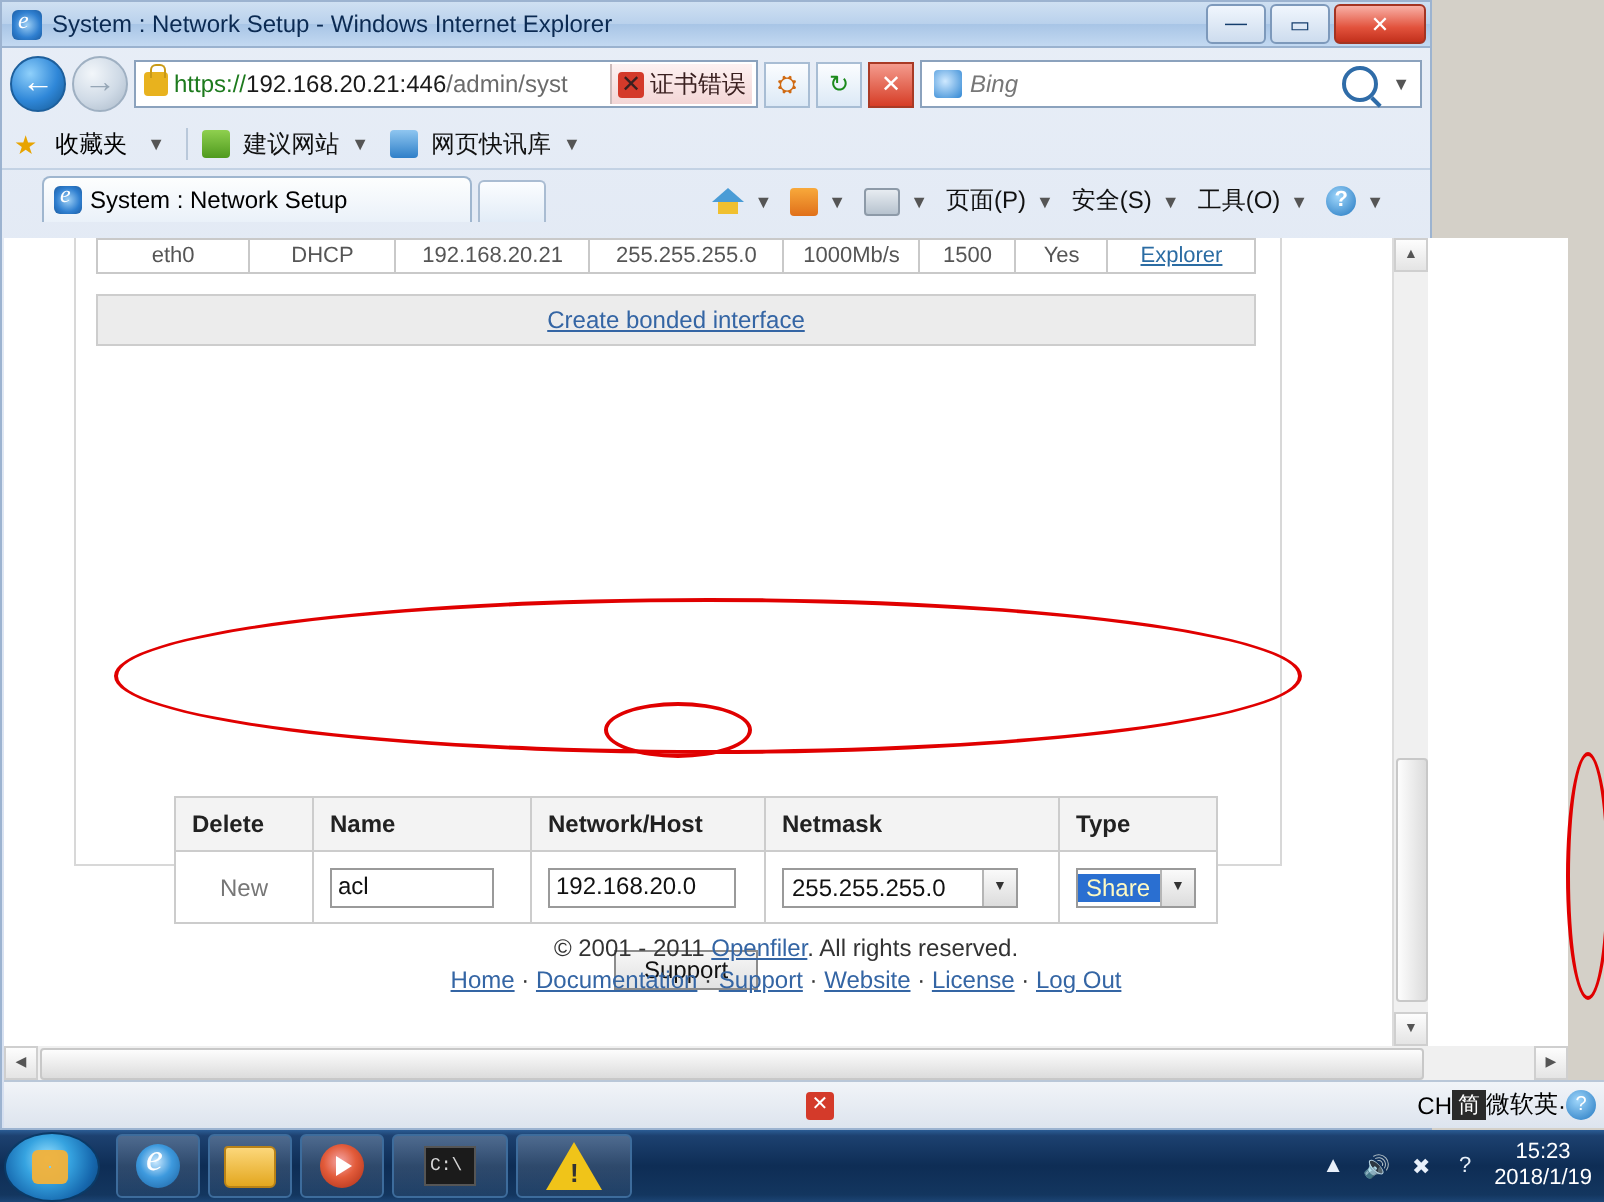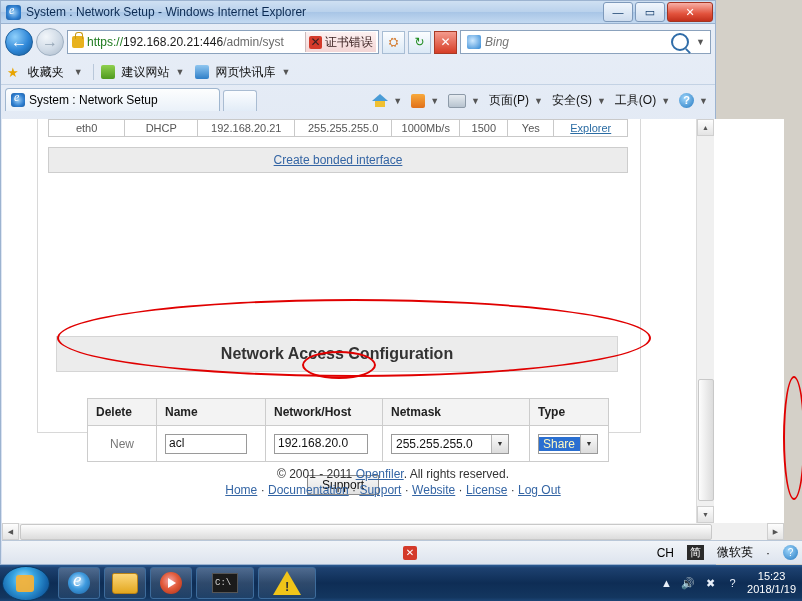--- a/index.html
+++ b/index.html
@@ -230,21 +230,21 @@
     background: linear-gradient(to bottom,#8fd04f,#4f9a1e);
     border-radius: 2px;
   }
   .fav-ic.blue { background: linear-gradient(to bottom,#8fc6f0,#2f7fc8); }
   .sep { width: 1px; height: 16px; background: #b9c8da; }
   
   .tabrow {
     height: 26px;
     display: flex;
     align-items: flex-end;
-    padding: 0 4px;
+    padding: 0 20px;
     gap: 3px;
     position: relative;
   }
   .tab {
     height: 22px;
     background: linear-gradient(to bottom,#fdfefe,#eaf1f9);
     border: 1px solid #9fb6cf;
     border-bottom: none;
     border-radius: 4px 4px 0 0;
     display: flex;
@@ -540,21 +540,21 @@
     border-radius: 2px;
     color: #fff; font-size: 10px; text-align: center; line-height: 14px;
   }
   .globe {
     width: 14px; height: 14px;
     border-radius: 50%;
     background: radial-gradient(circle at 40% 35%, #b5e6ff, #2f86c9);
     border: 1px solid #2f6f9e;
   }
   .ime {
-    display: flex; align-items: center; gap: 13px;
+    display: flex; align-items: center; gap: 0;
     margin-left: auto;
     padding-right: 4px;
   }
   .ime-box {
     background: #2a2a2a;
     color: #fff;
     padding: 0 3px;
     font-size: 11px;
   }
   .zoom-ic {
@@ -789,21 +789,20 @@
           <td style="width:70px"><a href="#">Explorer</a></td>
         </tr>
       </tbody>
         </table>
 
       <div class="bonded-row" style="left:10px;top:28px;width:578px;">
         <a href="#">Create bonded interface</a>
       </div>
     </div>
 
-    <div class="nac-title">Network Access Configuration</div>
 
     <table class="nac-table">
       <tbody>
           <tr>
         <th style="width:52px">Delete</th>
         <th style="width:92px">Name</th>
         <th style="width:100px">Network/Host</th>
         <th style="width:130px">Netmask</th>
         <th style="width:62px">Type</th>
       </tr>

